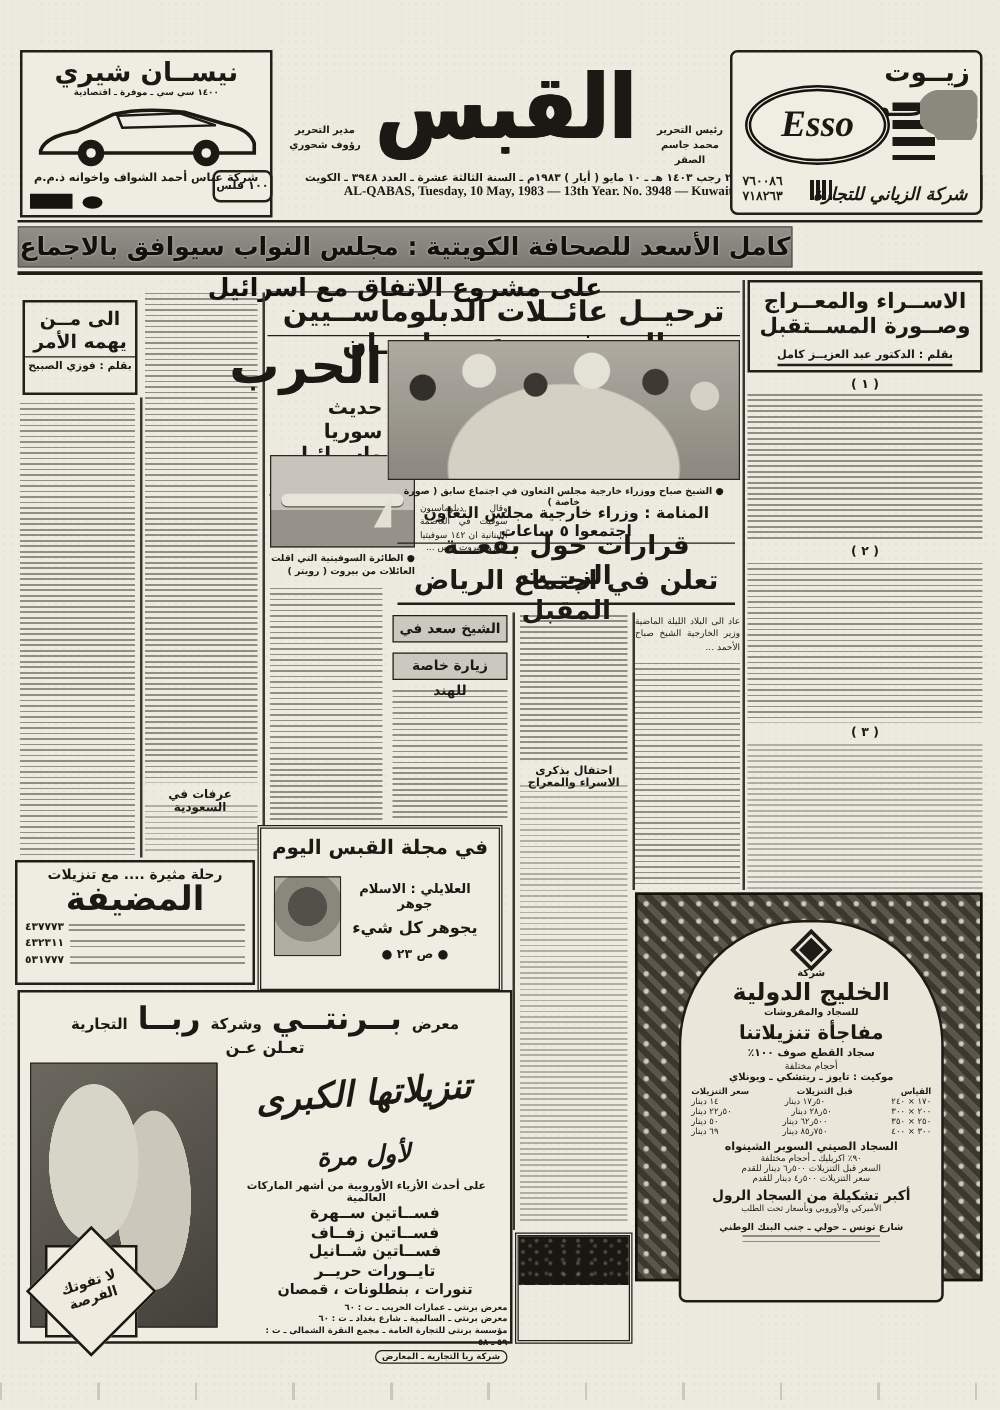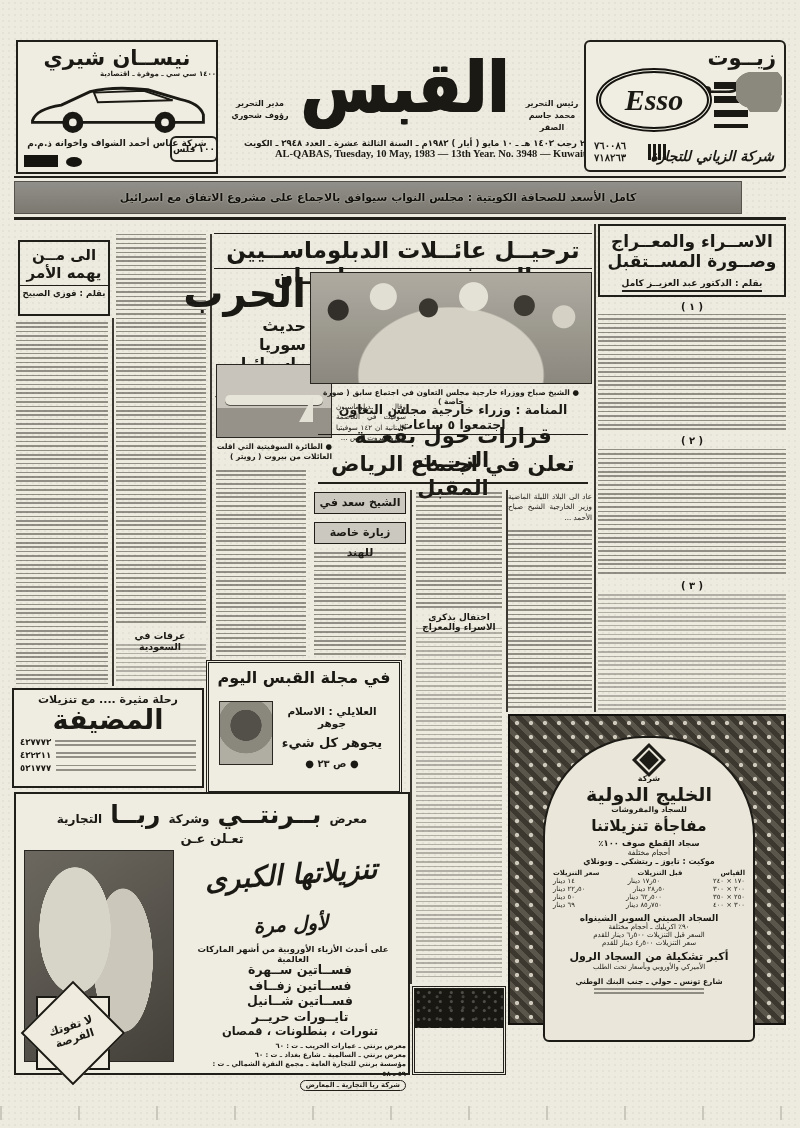--- a/index.html
+++ b/index.html
@@ -56,21 +56,21 @@
   .en{direction:ltr;font-family:"Liberation Serif","DejaVu Serif",serif}
   .folds{position:absolute;left:0;right:0;bottom:8px;height:14px;background-image:repeating-linear-gradient(90deg,rgba(40,37,31,.5) 0 2px,transparent 2px 78px);opacity:.35}
 </style>
 </head>
 <body>
 
 <div class="page">
 
   <div class="abs bx" style="left:16px;top:40px;width:202px;height:134px;background:#efede1">
     <div class="x" style="font-size:21px;text-align:center;margin-top:4px">نيســان شيري</div>
-    <div class="b" style="font-size:7px;">١٤٠٠ سي سي ـ موفرة ـ اقتصادية</div>
+    <div class="b" style="font-size:7px;text-align:center">١٤٠٠ سي سي ـ موفرة ـ اقتصادية</div>
     <svg viewBox="0 0 200 62" style="width:192px;height:60px;display:block;margin:0 auto">
       <path d="M12 44 Q16 32 42 28 L72 14 Q96 8 132 12 L166 22 Q186 26 190 38 L190 46 L12 46 Z" fill="none" stroke="#1b1914" stroke-width="3"></path>
       <path d="M76 15 L128 13 L158 23 L80 25 Z" fill="none" stroke="#1b1914" stroke-width="2"></path>
       <circle cx="54" cy="46" r="11" fill="#1b1914"></circle>
         <circle cx="54" cy="46" r="4" fill="#efede1"></circle>
       <circle cx="150" cy="46" r="11" fill="#1b1914"></circle>
         <circle cx="150" cy="46" r="4" fill="#efede1"></circle>
     </svg>
     <div class="b" style="font-size:9px;text-align:center">شركة عباس أحمد الشواف واخوانه ذ.م.م</div>
     <div class="abs" style="left:6px;bottom:5px;width:34px;height:12px;background:#16140f"></div>
@@ -105,21 +105,21 @@
     <div class="abs" style="left:150px;top:30px;width:46px;height:40px;background:radial-gradient(circle at 35% 45%,#8b887e 0 48%,transparent 50%),radial-gradient(circle at 65% 35%,#8b887e 0 45%,transparent 47%),radial-gradient(circle at 60% 70%,#8b887e 0 45%,transparent 47%)"></div>
     <div class="abs b en" style="left:8px;bottom:6px;font-size:10px;line-height:1.2">
       <div>٧٦٠٠٨٦</div>
       <div>٧١٨٢٦٣</div>
     </div>
     <div class="abs" style="left:62px;bottom:10px;width:20px;height:16px;background:repeating-linear-gradient(90deg,#1b1914 0 3px,transparent 3px 5px)"></div>
     <div class="abs x" style="right:10px;bottom:6px;font-size:14px;font-style:italic">شركة الزياني للتجارة</div>
   </div>
 
   <div class="abs rule" style="left:14px;top:176px;width:772px;height:2px"></div>
-  <div class="abs banner c x" style="left:14px;top:181px;width:728px;height:33px;font-size:11px;line-height:33px">كامل الأسعد للصحافة الكويتية : مجلس النواب سيوافق بالاجماع على مشروع الاتفاق مع اسرائيل</div>
+  <div class="abs banner c x" style="left:14px;top:181px;width:620px;height:33px;font-size:20px;line-height:33px">كامل الأسعد للصحافة الكويتية : مجلس النواب سيوافق بالاجماع على مشروع الاتفاق مع اسرائيل</div>
   <div class="abs rule" style="left:14px;top:217px;width:772px;height:3px"></div>
 
   <div class="abs vr" style="left:594px;top:224px;height:488px"></div>
   <div class="abs vr" style="left:410px;top:490px;height:494px"></div>
   <div class="abs vr" style="left:506px;top:490px;height:222px"></div>
   <div class="abs vr" style="left:210px;top:234px;height:452px"></div>
   <div class="abs vr" style="left:112px;top:318px;height:368px"></div>
 
   <div class="abs" style="left:598px;top:224px;width:188px;height:490px">
     <div class="bx c" style="padding:5px 4px 3px">
@@ -188,21 +188,21 @@
       <div class="b" style="font-size:10.5px">العلايلي : الاسلام جوهر</div>
       <div class="x" style="font-size:13px;margin-top:6px">يجوهر كل شيء</div>
       <div class="b" style="font-size:10px;margin-top:8px">● ص ٢٣ ●</div>
     </div>
   </div>
 
   <div class="abs bx" style="left:12px;top:688px;width:192px;height:100px;background:#efede1">
     <div class="b" style="font-size:11px;text-align:center;margin-top:3px">رحلة مثيرة .... مع تنزيلات</div>
     <div class="x c" style="font-size:27px;line-height:1.05;letter-spacing:1px">المضيفة</div>
     <div style="padding:2px 6px">
-      <div style="display:flex;align-items:flex-end;gap:4px;margin-top:1px">
+      <div style="display:flex;align-items:center;gap:4px;margin-top:1px">
           <div class="tx" style="flex:1;height:7px"></div>
           <span class="b" style="font-size:8.5px">٤٣٧٧٧٣</span>
         </div>
       <div style="display:flex;align-items:center;gap:5px;margin-top:3px">
           <div class="tx" style="flex:1;height:7px"></div>
           <span class="b" style="font-size:8.5px">٤٣٢٣١١</span>
         </div>
       <div style="display:flex;align-items:center;gap:5px;margin-top:3px">
           <div class="tx" style="flex:1;height:7px"></div>
           <span class="b" style="font-size:8.5px">٥٣١٧٧٧</span>

